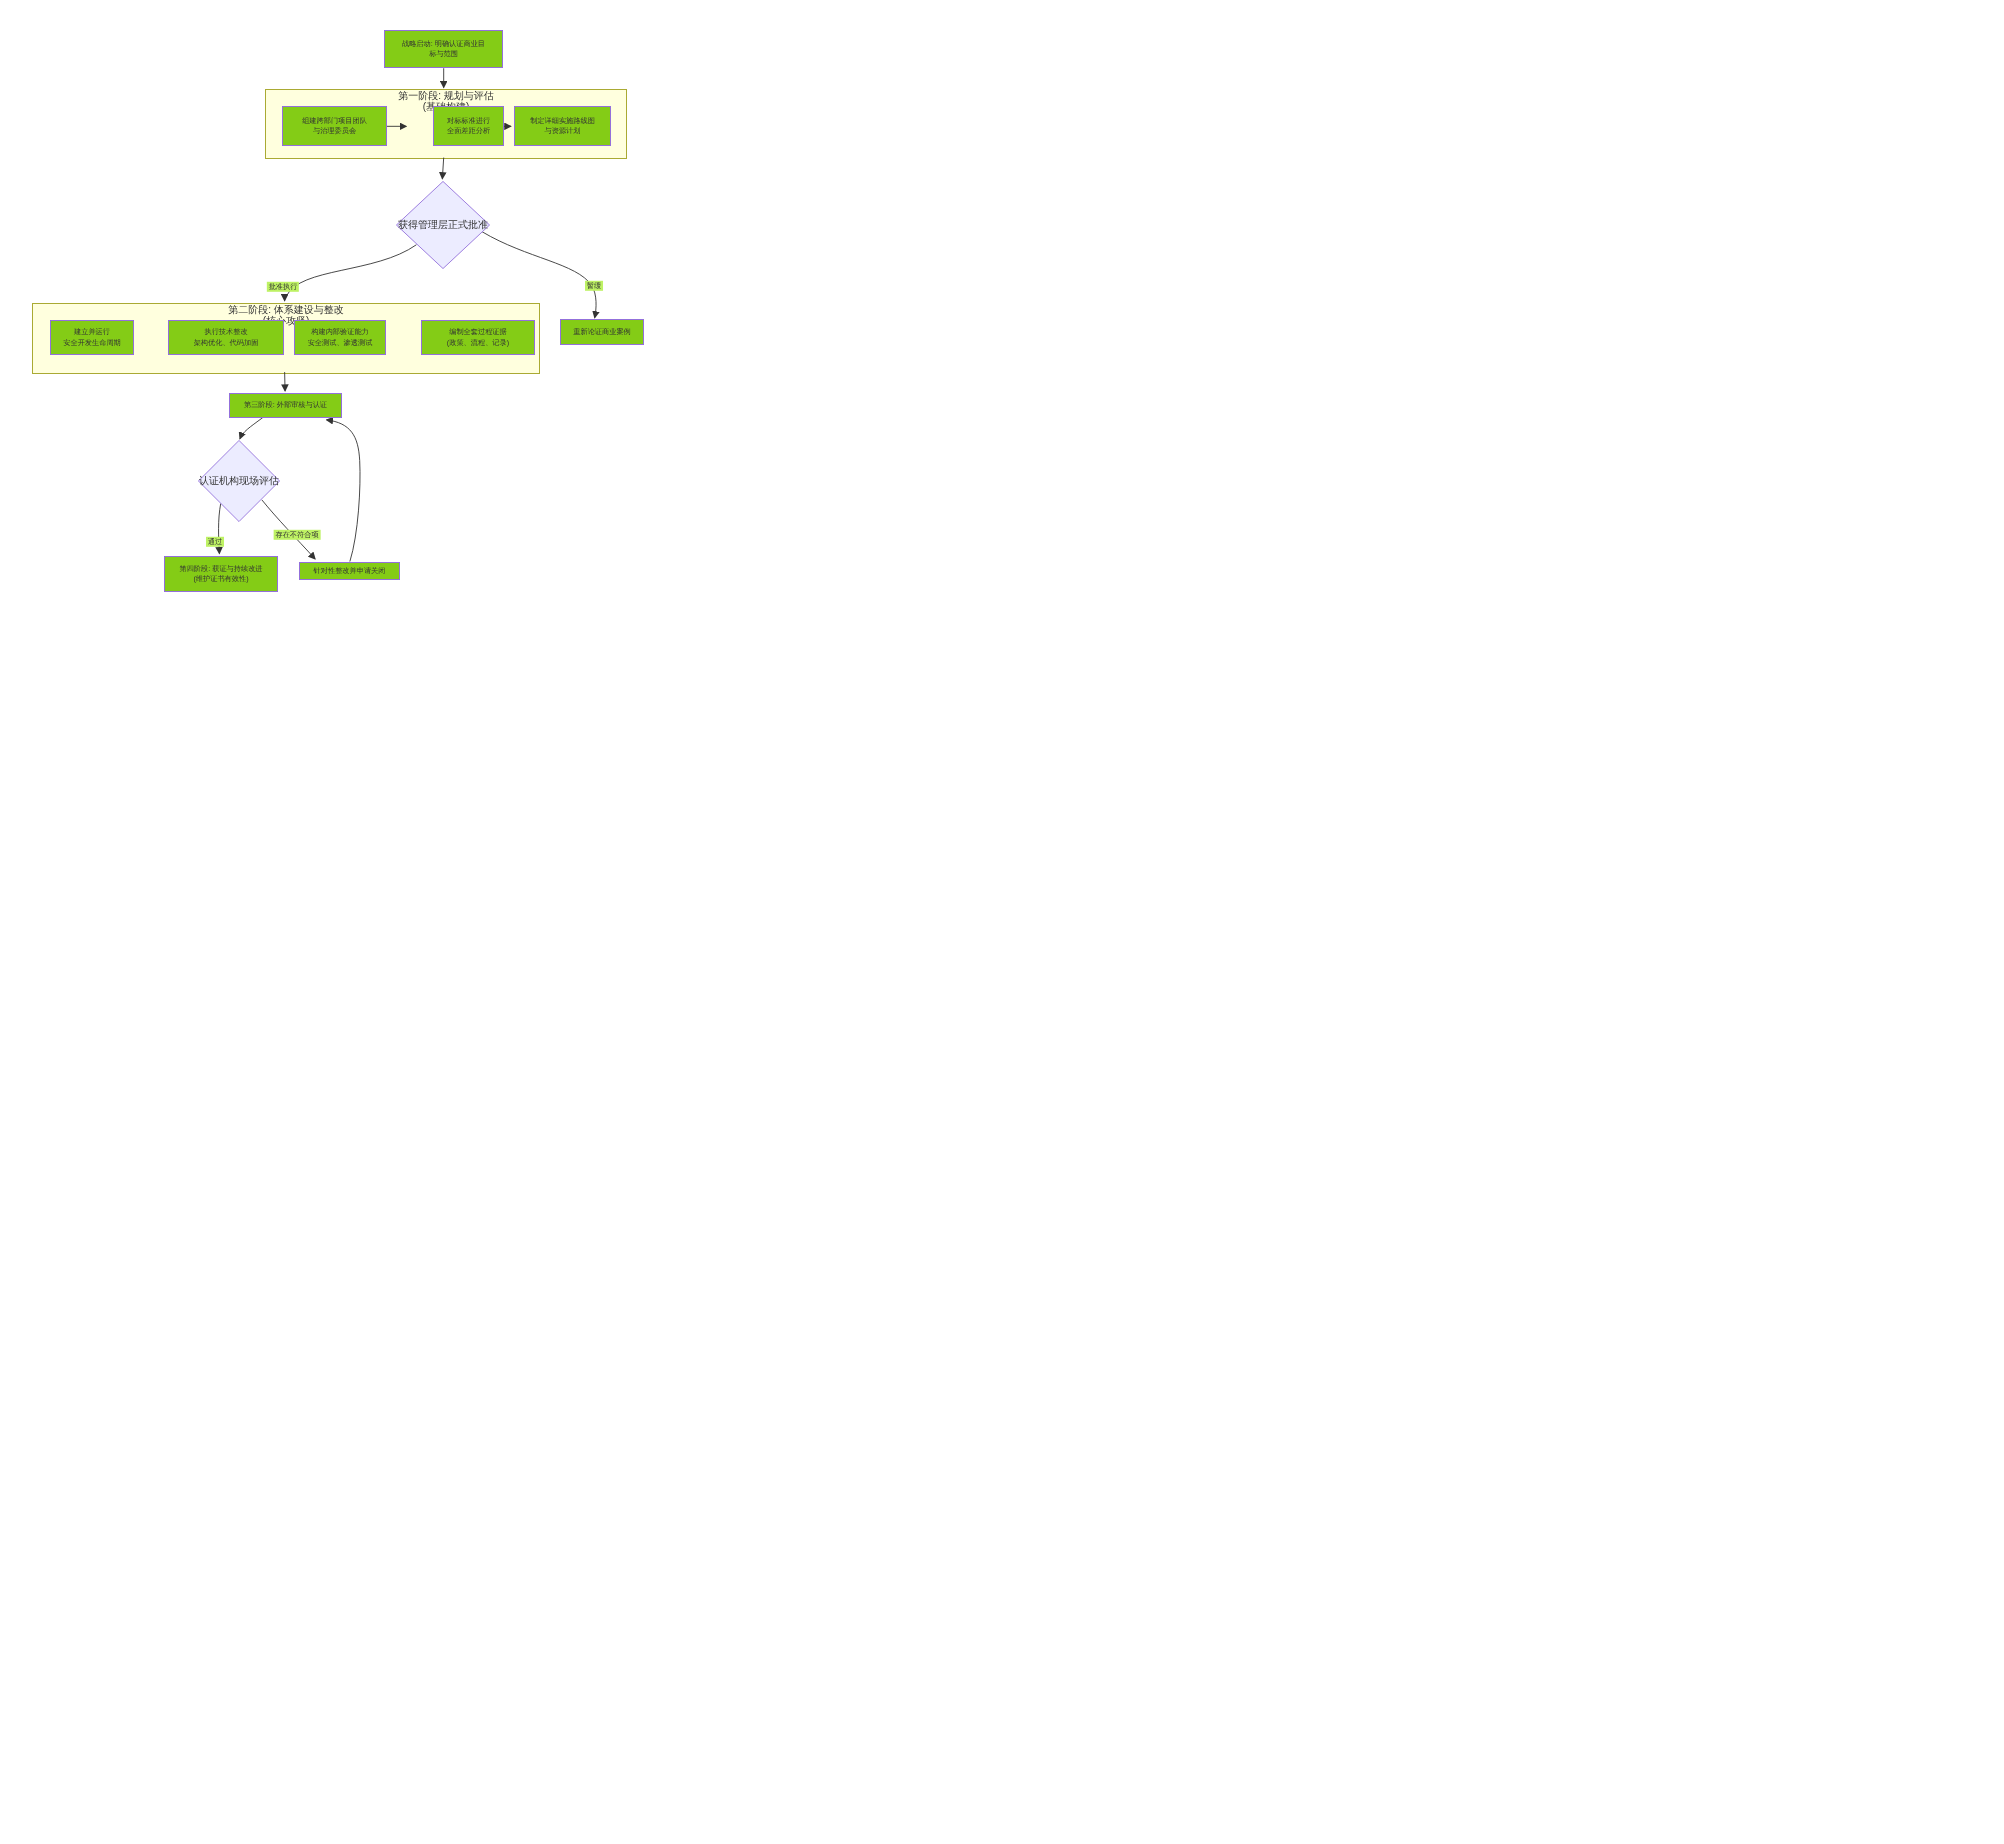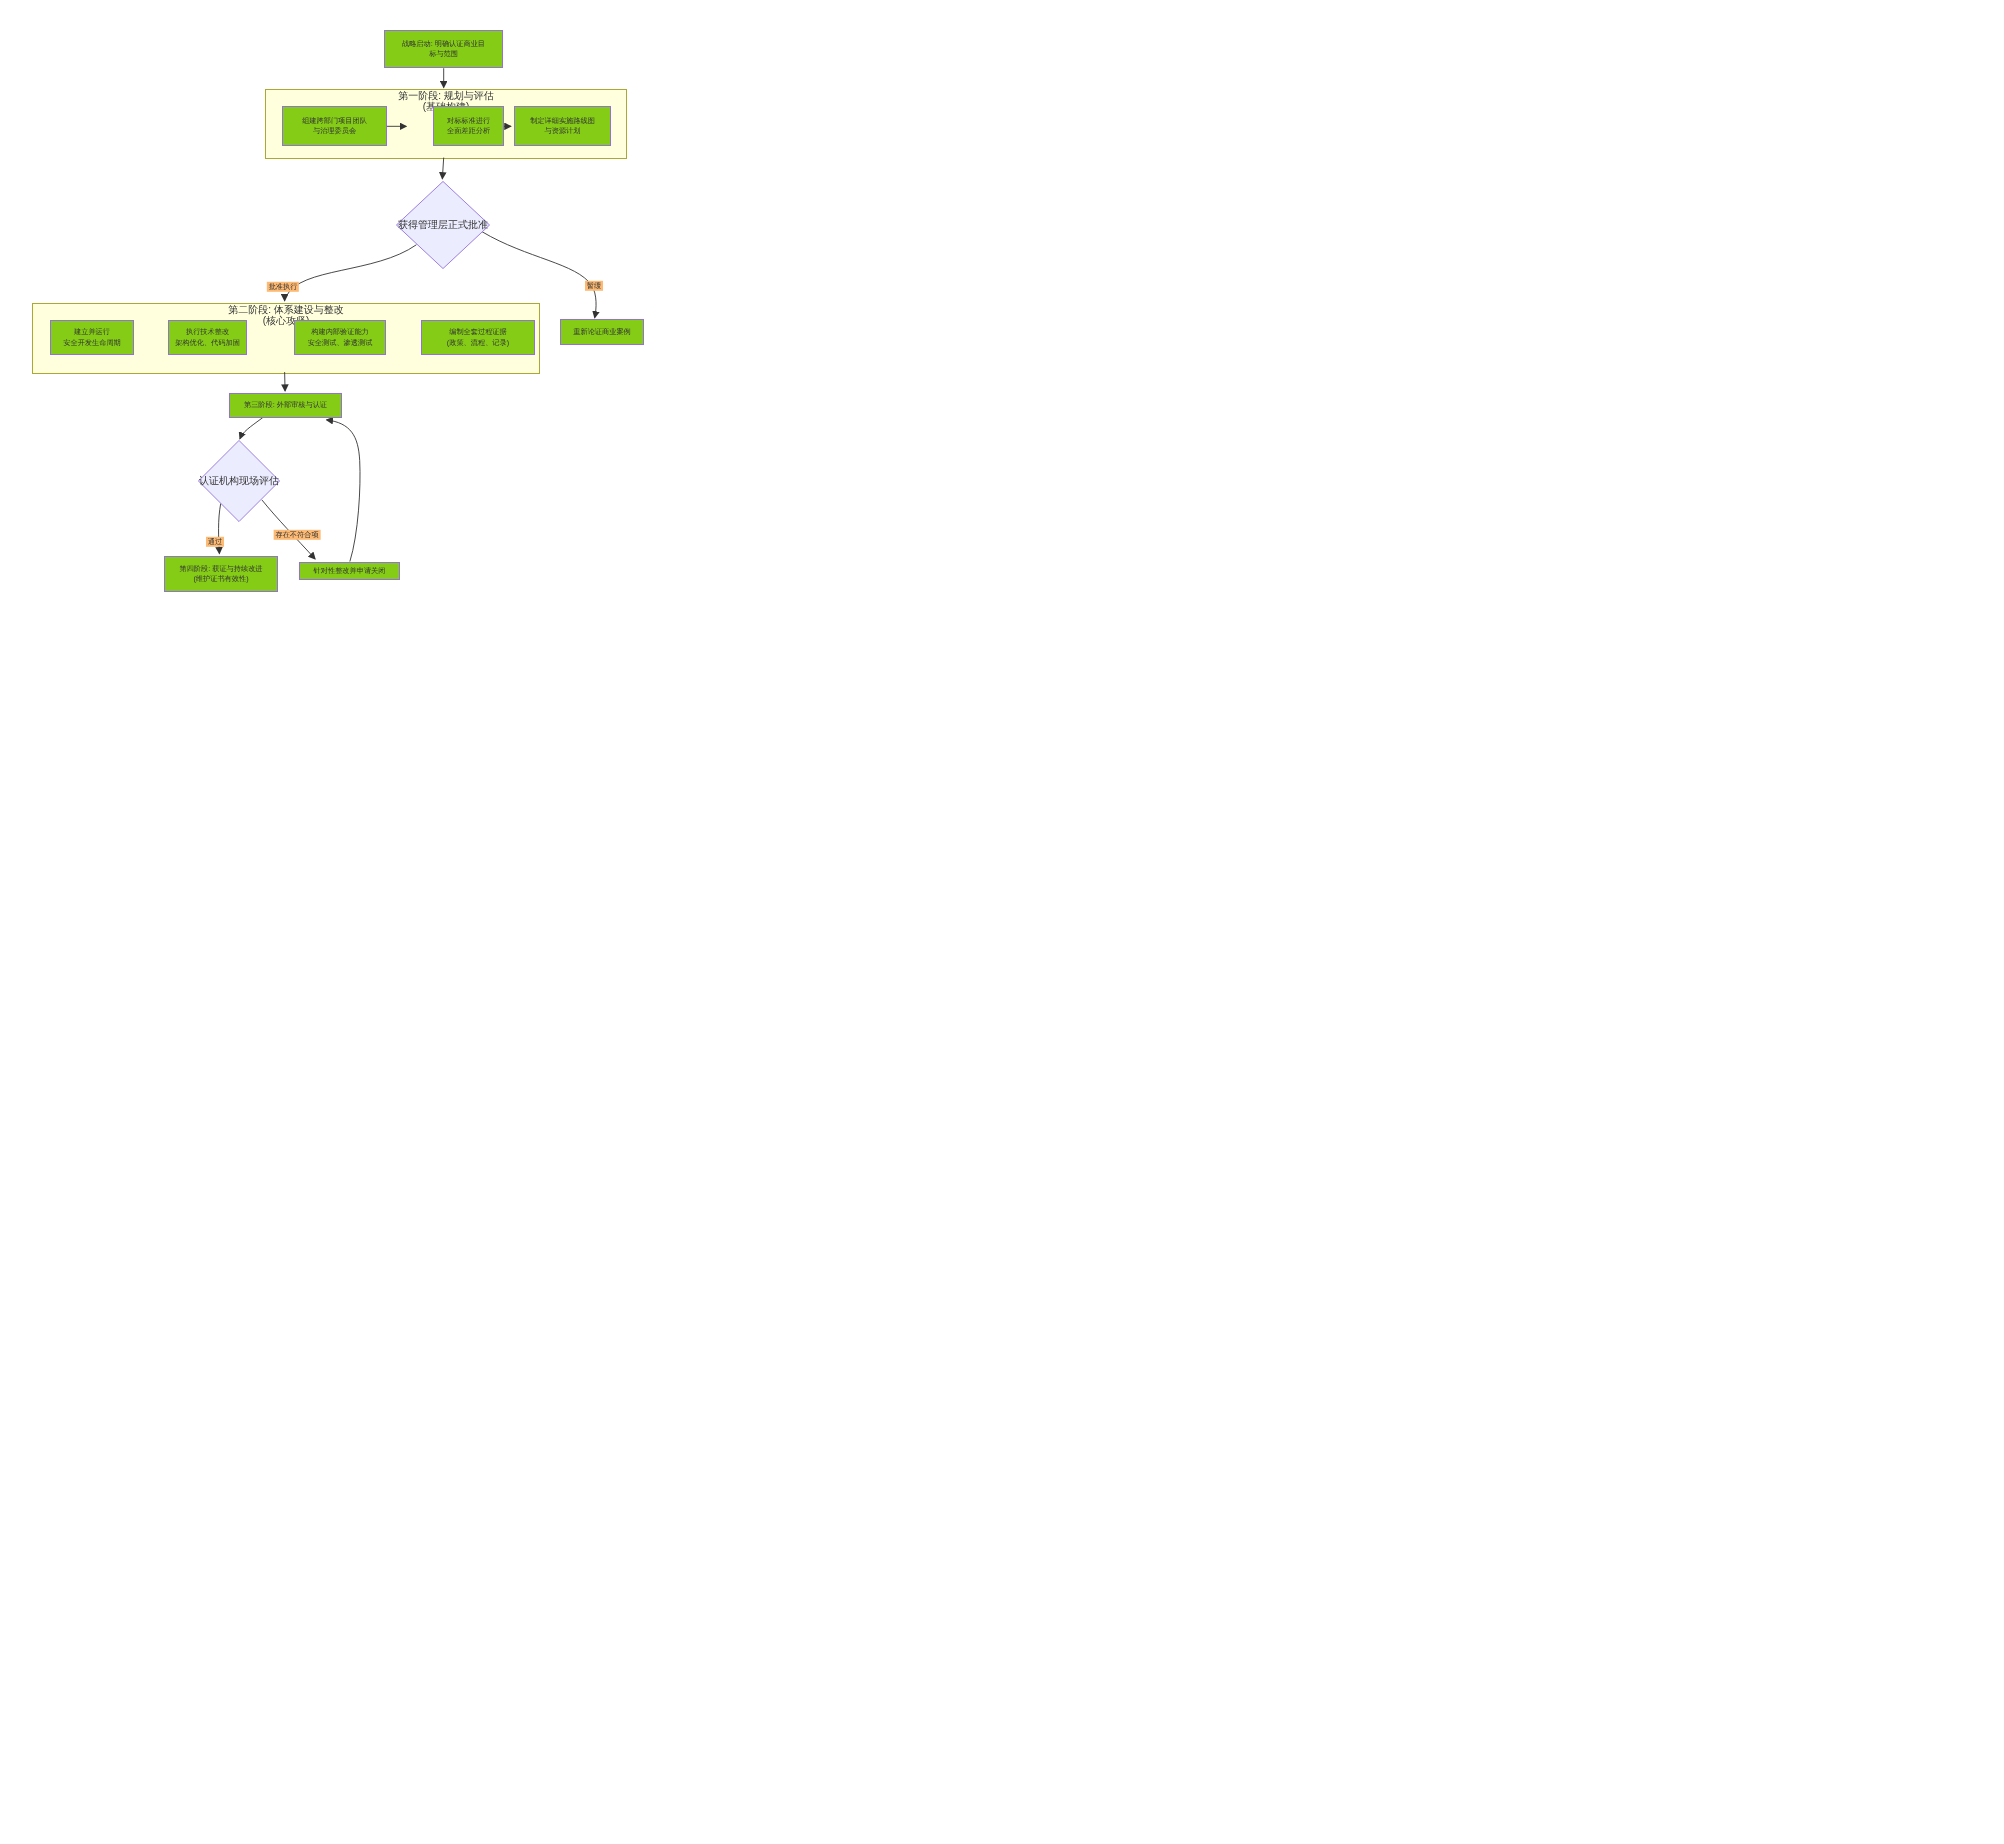--- a/index.html
+++ b/index.html
@@ -16,21 +16,21 @@
     display:flex;align-items:center;justify-content:center;text-align:center;
     font-size:7.2px;line-height:1.45;white-space:pre-line;z-index:3;box-sizing:border-box;}
 
   .diamond{position:absolute;z-index:3;}
   .diamond svg{position:absolute;left:0;top:0;width:100%;height:100%;}
   .diamond span{position:absolute;left:0;top:0;right:0;bottom:0;
     display:flex;align-items:center;justify-content:center;
     font-size:10px;text-align:center;}
 
   .edge-label{position:absolute;transform:translate(-50%,-50%);
-    background:#fdba74;color:#333;font-size:7.2px;line-height:1.2;
+    background:#bef264;color:#333;font-size:7.2px;line-height:1.2;
     padding:0.9px 1.8px;white-space:nowrap;z-index:4;}
 </style>
 </head>
 <body>
 
 <div class="canvas">
 
   <div class="cluster" style="left:265px;top:89px;width:360px;height:68px;">
     <div class="cluster-title">第一阶段: 规划与评估
 (基础构建)</div>
@@ -73,21 +73,21 @@
 
   <div class="diamond" style="left:396px;top:181px;width:94px;height:88px;">
     <svg viewBox="0 0 210 196" preserveAspectRatio="none">
       <polygon points="105,1 209,98 105,195 1,98" fill="#ECECFF" stroke="#9370DB" stroke-width="2"></polygon>
     </svg>
     <span>获得管理层正式批准</span>
   </div>
 
   <div class="node" style="left:50px;top:320px;width:84px;height:35px;">建立并运行
 安全开发生命周期</div>
-  <div class="node" style="left:168px;top:320px;width:79px;height:35px;">执行技术整改
+  <div class="node" style="left:168px;top:320px;width:116px;height:35px;">执行技术整改
 架构优化、代码加固</div>
   <div class="node" style="left:294px;top:320px;width:92px;height:35px;">构建内部验证能力
 安全测试、渗透测试</div>
   <div class="node" style="left:421px;top:320px;width:114px;height:35px;">编制全套过程证据
 (政策、流程、记录)</div>
 
   <div class="node" style="left:560px;top:319px;width:84px;height:26px;">重新论证商业案例</div>
 
   <div class="node" style="left:229px;top:393px;width:113px;height:24.6px;">第三阶段: 外部审核与认证</div>
 

